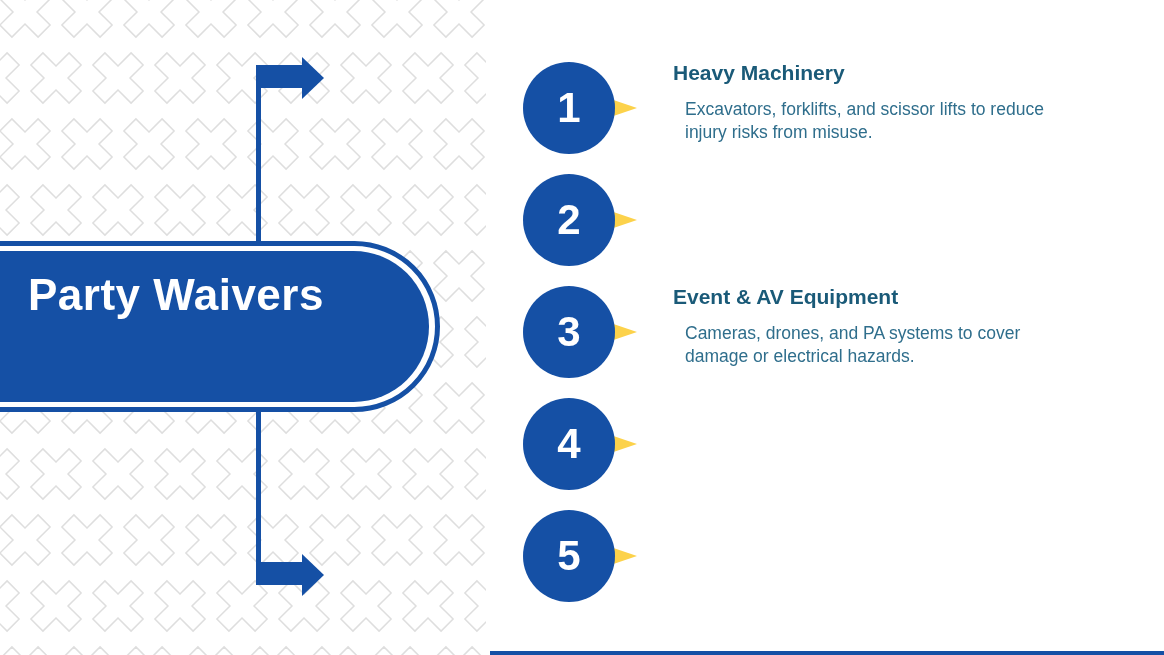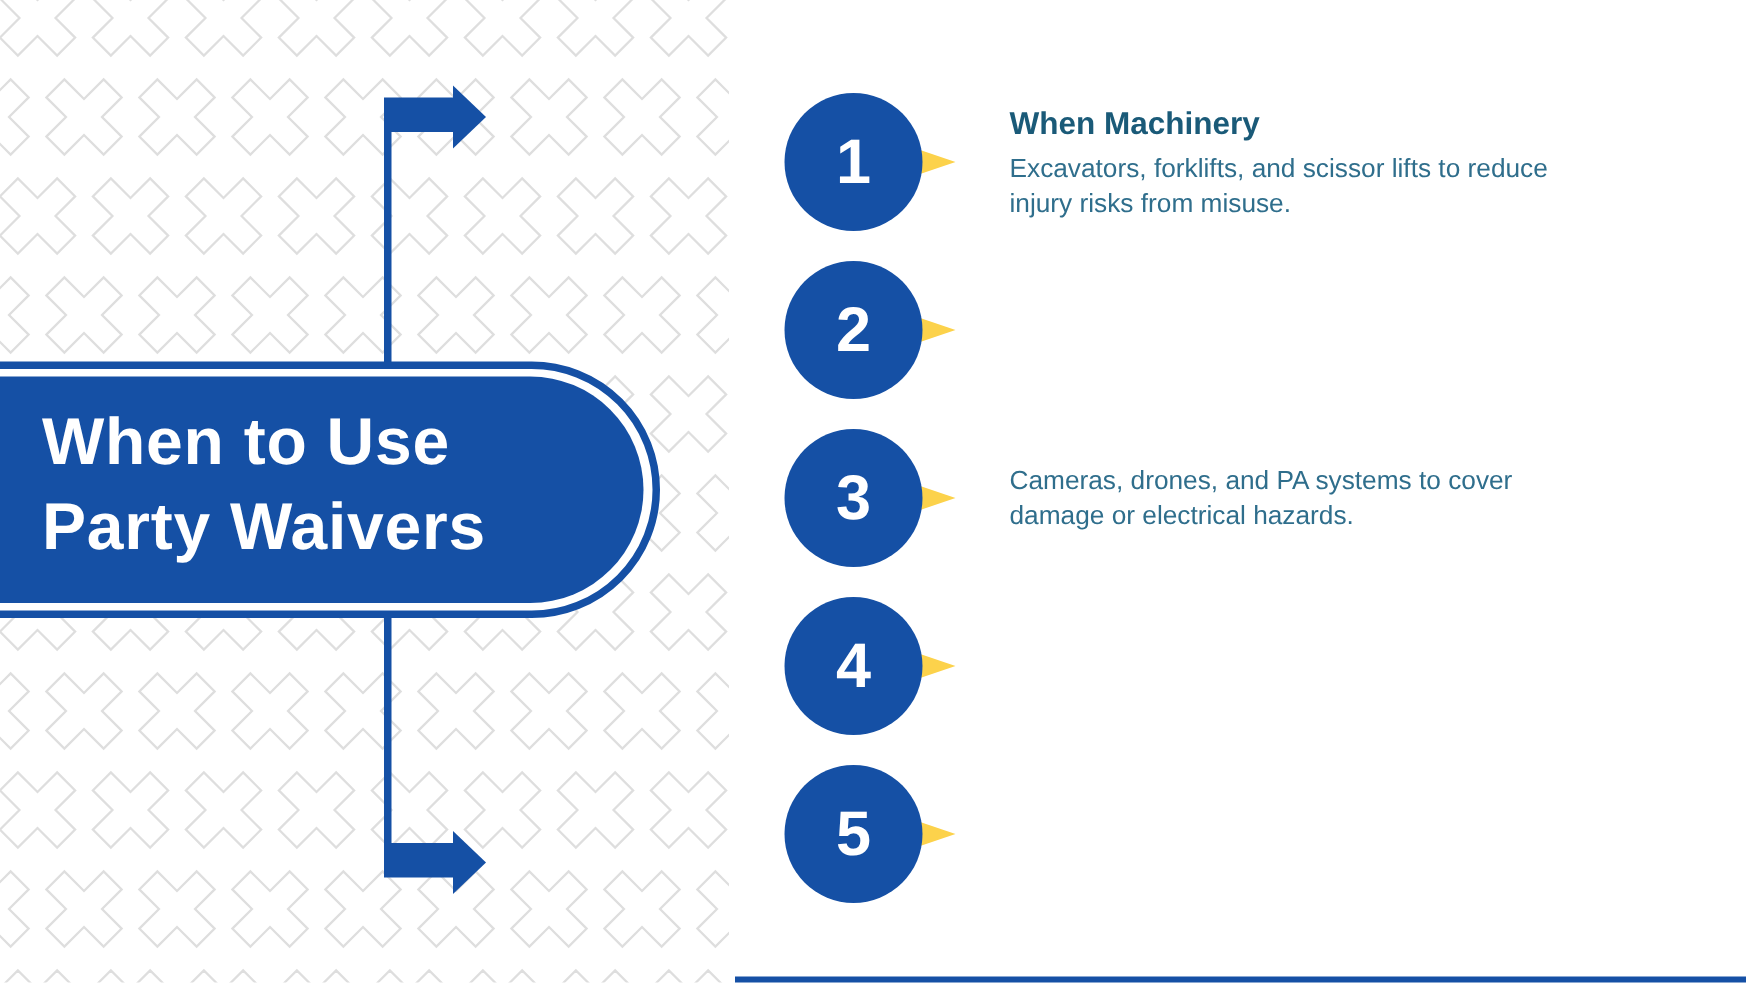--- a/index.html
+++ b/index.html
@@ -33,21 +33,21 @@
   .item{display:flex;align-items:center;height:92px;margin-bottom:20px;}
   .marker{position:relative;width:92px;height:92px;flex:none;margin-right:58px;}
   .pointer{position:absolute;left:58px;top:50%;transform:translateY(-50%);
     width:0;height:0;border-left:56px solid #fcd24b;
     border-top:19px solid transparent;border-bottom:19px solid transparent;}
   .circle{position:relative;width:92px;height:92px;border-radius:50%;background:#1550a5;
     display:flex;align-items:center;justify-content:center;
     color:#ffffff;font-size:42px;font-weight:700;}
   .text{width:420px;}
   .item-title{color:#1a5a78;font-size:21px;font-weight:700;margin:0 0 5px 0;line-height:26px;}
-  .item-desc{color:#2f6e8c;font-size:17.5px;font-weight:400;margin:0;line-height:23px;max-width:400px;}
+  .item-desc{color:#2f6e8c;font-size:17.5px;font-weight:400;margin:12px;line-height:23px;max-width:400px;}
   
   .bottom-bar{position:absolute;left:490px;top:651px;width:674px;height:4px;background:#1550a5;}
 </style>
 </head>
 <body>
 
 <svg class="pattern-panel" viewBox="0 0 486 655" width="486" height="655" xmlns="http://www.w3.org/2000/svg">
   <defs>
     <path id="xglyph" d="M -8.5 -27 L 8.5 -27 L 8.5 -8.5 L 27 -8.5 L 27 8.5 L 8.5 8.5 L 8.5 27 L -8.5 27 L -8.5 8.5 L -27 8.5 L -27 -8.5 L -8.5 -8.5 Z" fill="none" stroke="#dedede" stroke-width="1.5"></path>
   </defs>
@@ -168,52 +168,52 @@
 <div class="stem top"></div>
 <div class="stem bottom"></div>
 <div class="arrow-shaft top"></div>
 <div class="arrow-head top"></div>
 <div class="arrow-shaft bottom"></div>
 <div class="arrow-head bottom"></div>
 
 <div class="banner-outer"></div>
 <div class="banner-inner"></div>
 <div class="banner-title">
-  <div>When to Use</div>
   <div>Party Waivers</div>
 </div>
 
 <div class="items">
 
   <div class="item">
     <div class="marker">
       <div class="pointer"></div>
       <div class="circle">1</div>
     </div>
     <div class="text">
-      <p class="item-title">When Machinery</p>
+      <p class="item-title">Heavy Machinery</p>
       <p class="item-desc">Excavators, forklifts, and scissor lifts to reduce injury risks from misuse.</p>
     </div>
   </div>
 
   <div class="item">
     <div class="marker">
       <div class="pointer"></div>
       <div class="circle">2</div>
     </div>
     <div class="text">
     </div>
   </div>
 
   <div class="item">
     <div class="marker">
       <div class="pointer"></div>
       <div class="circle">3</div>
     </div>
     <div class="text">
+      <p class="item-title">Event &amp; AV Equipment</p>
       <p class="item-desc">Cameras, drones, and PA systems to cover damage or electrical hazards.</p>
     </div>
   </div>
 
   <div class="item">
     <div class="marker">
       <div class="pointer"></div>
       <div class="circle">4</div>
     </div>
     <div class="text">

